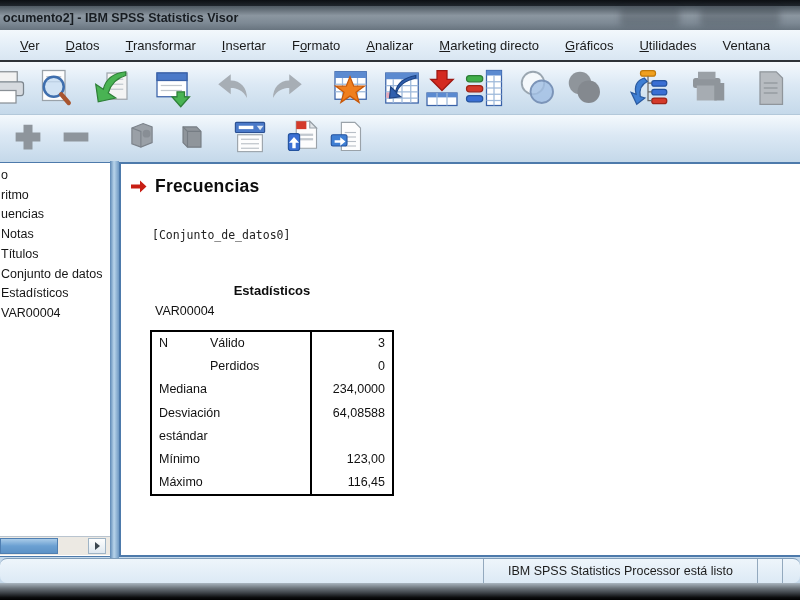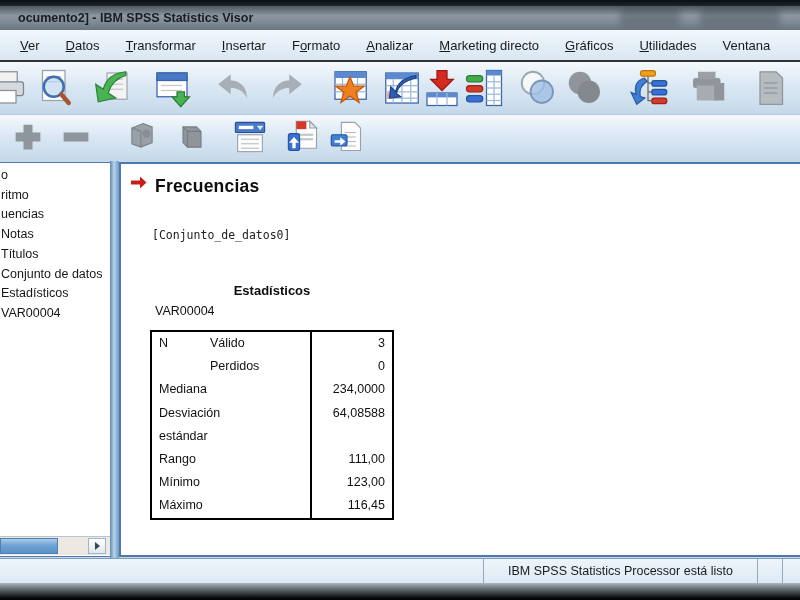--- a/index.html
+++ b/index.html
@@ -9,21 +9,21 @@
   
   .top-strip{position:absolute;left:0;top:0;width:800px;height:6px;
              background:linear-gradient(#0c0f13,#20262d);}
   .titlebar{position:absolute;left:0;top:6px;width:800px;height:24px;
             background:linear-gradient(#4e5861,#8b96a0 40%,#7e8a95 70%,#68747f);
             display:flex;align-items:center;}
   .titlebar::after{content:"";position:absolute;left:0;top:100%;width:100%;height:1px;
             background:#c4d2de;}
   .title-smudge{position:absolute;top:2px;height:18px;border-radius:4px;
             background:rgba(30,38,46,.25);filter:blur(3px);}
-  .window-title{font-size:12.5px;font-weight:600;color:#181d22;padding-left:18px;
+  .window-title{font-size:12.5px;font-weight:600;color:#181d22;padding-left:3px;
             white-space:nowrap;}
 
   .menubar{position:absolute;left:0;top:30px;width:800px;height:32px;
            background:linear-gradient(#f3f8fc,#e2edf7 60%,#d9e6f2);
            border-bottom:2px solid #2e3338;display:flex;align-items:center;
            padding-left:8px;box-sizing:border-box;gap:2px;}
   .menu-item{font-size:13px;color:#1a1a1a;padding:4px 12px;white-space:nowrap;cursor:default;}
   .menu-item u{text-decoration:underline;}
 
   .toolbar{position:absolute;left:0;width:800px;
@@ -54,40 +54,40 @@
               box-sizing:border-box;display:flex;align-items:center;justify-content:center;}
   .hs-btn span{width:0;height:0;border-left:5px solid #3b4750;border-top:4px solid transparent;
               border-bottom:4px solid transparent;display:block;}
 
   .panel-divider{position:absolute;left:110px;top:0;width:9px;height:397px;
               background:linear-gradient(90deg,#5d88b5,#b8d4ea 45%,#6f99c3);}
 
   .main-panel{position:absolute;left:119px;top:1px;right:0;height:395px;
               background:#fff;border:2px solid #4d7aab;border-right:none;
               box-sizing:border-box;overflow:hidden;}
-  .heading-row{position:absolute;left:9px;top:12px;display:flex;align-items:flex-start;gap:8px;}
+  .heading-row{position:absolute;left:9px;top:12px;display:flex;align-items:center;gap:8px;}
   .out-heading{font-size:17.5px;font-weight:bold;color:#0d0d0d;letter-spacing:.2px;}
   .dataset-line{position:absolute;left:31px;top:64px;
               font-family:"DejaVu Sans Mono","Liberation Mono",monospace;
               font-size:11.5px;color:#222;}
   .stat-title{position:absolute;left:29px;top:119px;width:244px;text-align:center;
               font-size:13px;font-weight:bold;color:#0d0d0d;}
   .stat-var{position:absolute;left:34px;top:140px;font-size:12.5px;color:#111;}
   .stat-table{position:absolute;left:29px;top:166px;width:244px;
               border:2px solid #000;box-sizing:border-box;background:#fff;}
   .stat-row{display:grid;grid-template-columns:58px 100px 1fr;line-height:23.2px;
               font-size:12.5px;color:#111;}
   .stat-row .lbl{padding-left:7px;grid-column:1 / span 2;display:grid;
               grid-template-columns:51px 1fr;}
   .stat-row .val{border-left:2px solid #000;text-align:right;padding-right:7px;}
 
   
   .statusbar{position:absolute;left:0;top:558px;width:800px;height:25px;
              background:linear-gradient(#eef5fb,#dcE9f5);border-top:1px solid #7f9db9;
-             box-sizing:border-box;display:flex;font-size:12.5px;color:#1c1c1c;}
+             box-sizing:border-box;display:flex;font-size:12.5px;color:#1c1c1c;border-radius:7px;}
   .sb-cell{height:100%;box-sizing:border-box;}
   .sb-1{width:483px;}
   .sb-2{width:274px;border-left:1px solid #93a9be;display:flex;align-items:center;
         justify-content:center;white-space:nowrap;}
   .sb-3{width:25px;border-left:1px solid #93a9be;}
   .sb-4{flex:1;border-left:1px solid #93a9be;}
 
   .bottom-strip{position:absolute;left:0;top:583px;width:800px;height:17px;
              background:linear-gradient(#aab6c0,#6d757c 30%,#3a3f44 60%,#0c0d0e 85%,#000);}
 </style>
@@ -365,27 +365,20 @@
           </div>
           <div class="stat-row">
             <span class="lbl">
               <span>Desviación estándar</span>
               <span></span>
             </span>
             <span class="val">64,08588</span>
           </div>
           <div class="stat-row">
             <span class="lbl">
-              <span>Rango</span>
-              <span></span>
-            </span>
-            <span class="val">111,00</span>
-          </div>
-          <div class="stat-row">
-            <span class="lbl">
               <span>Mínimo</span>
               <span></span>
             </span>
             <span class="val">123,00</span>
           </div>
           <div class="stat-row">
             <span class="lbl">
               <span>Máximo</span>
               <span></span>
             </span>

